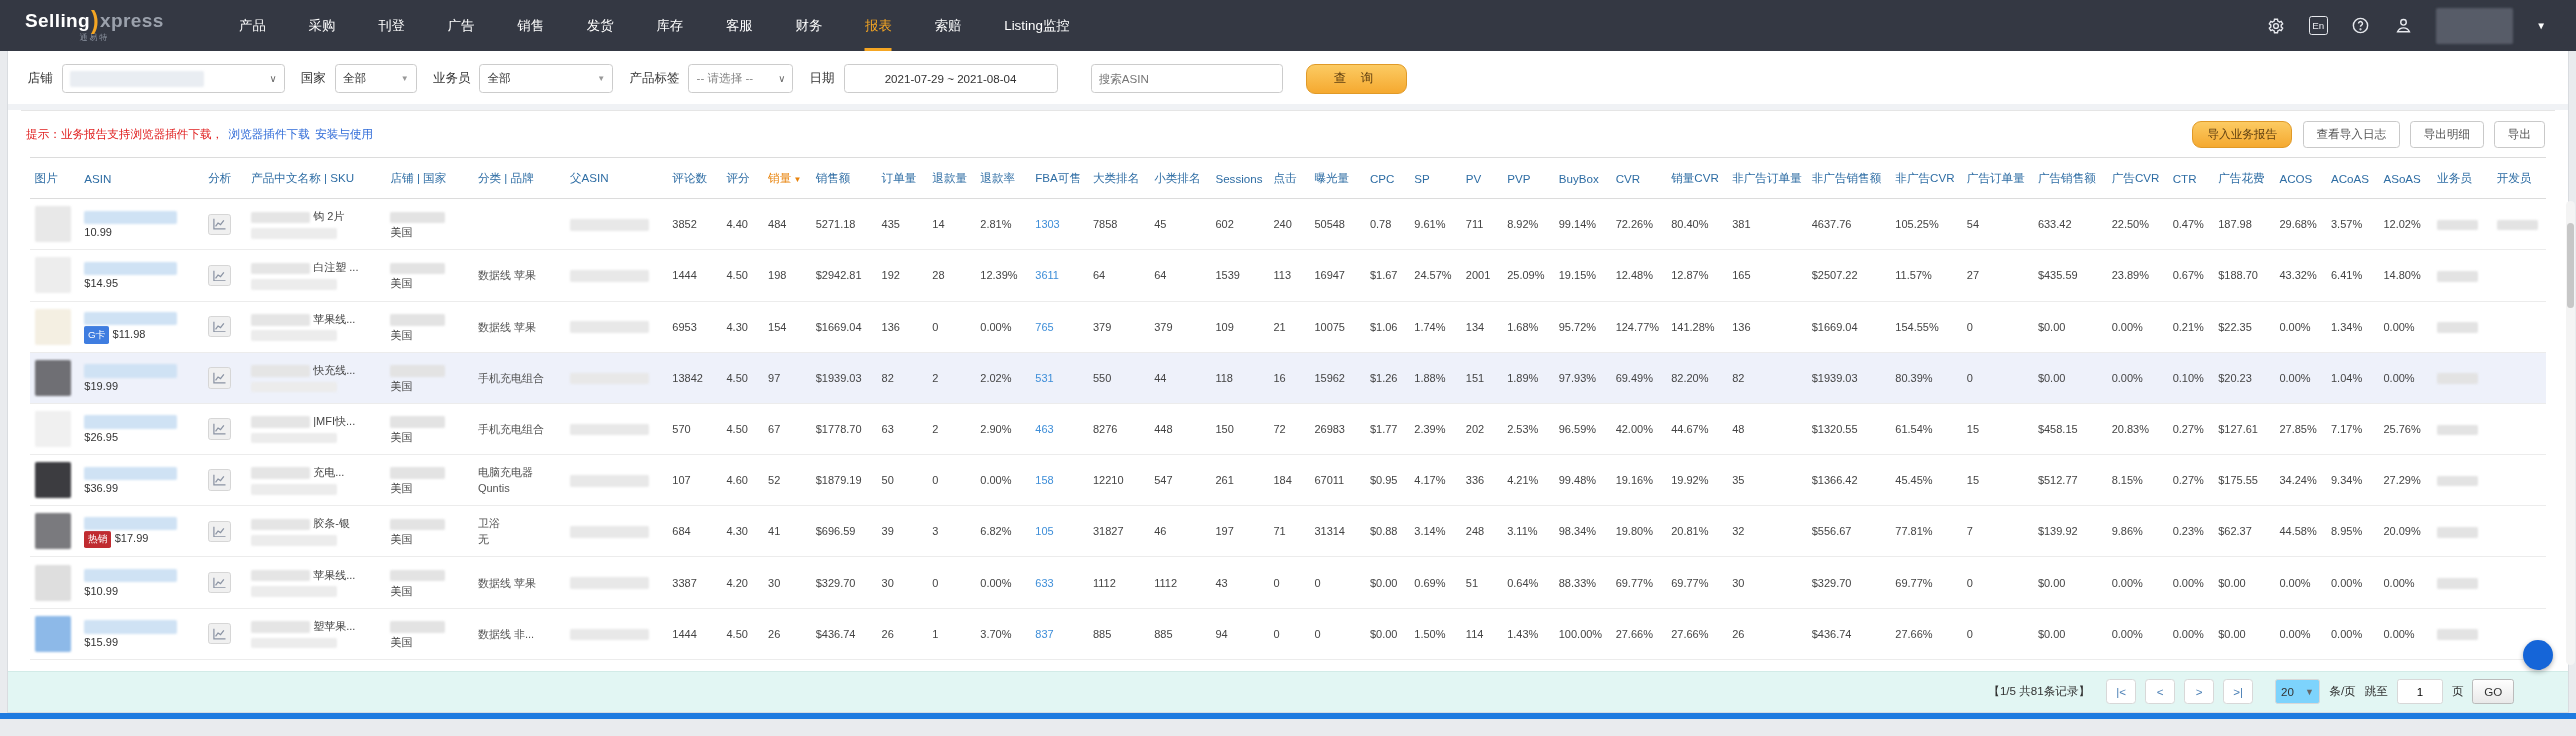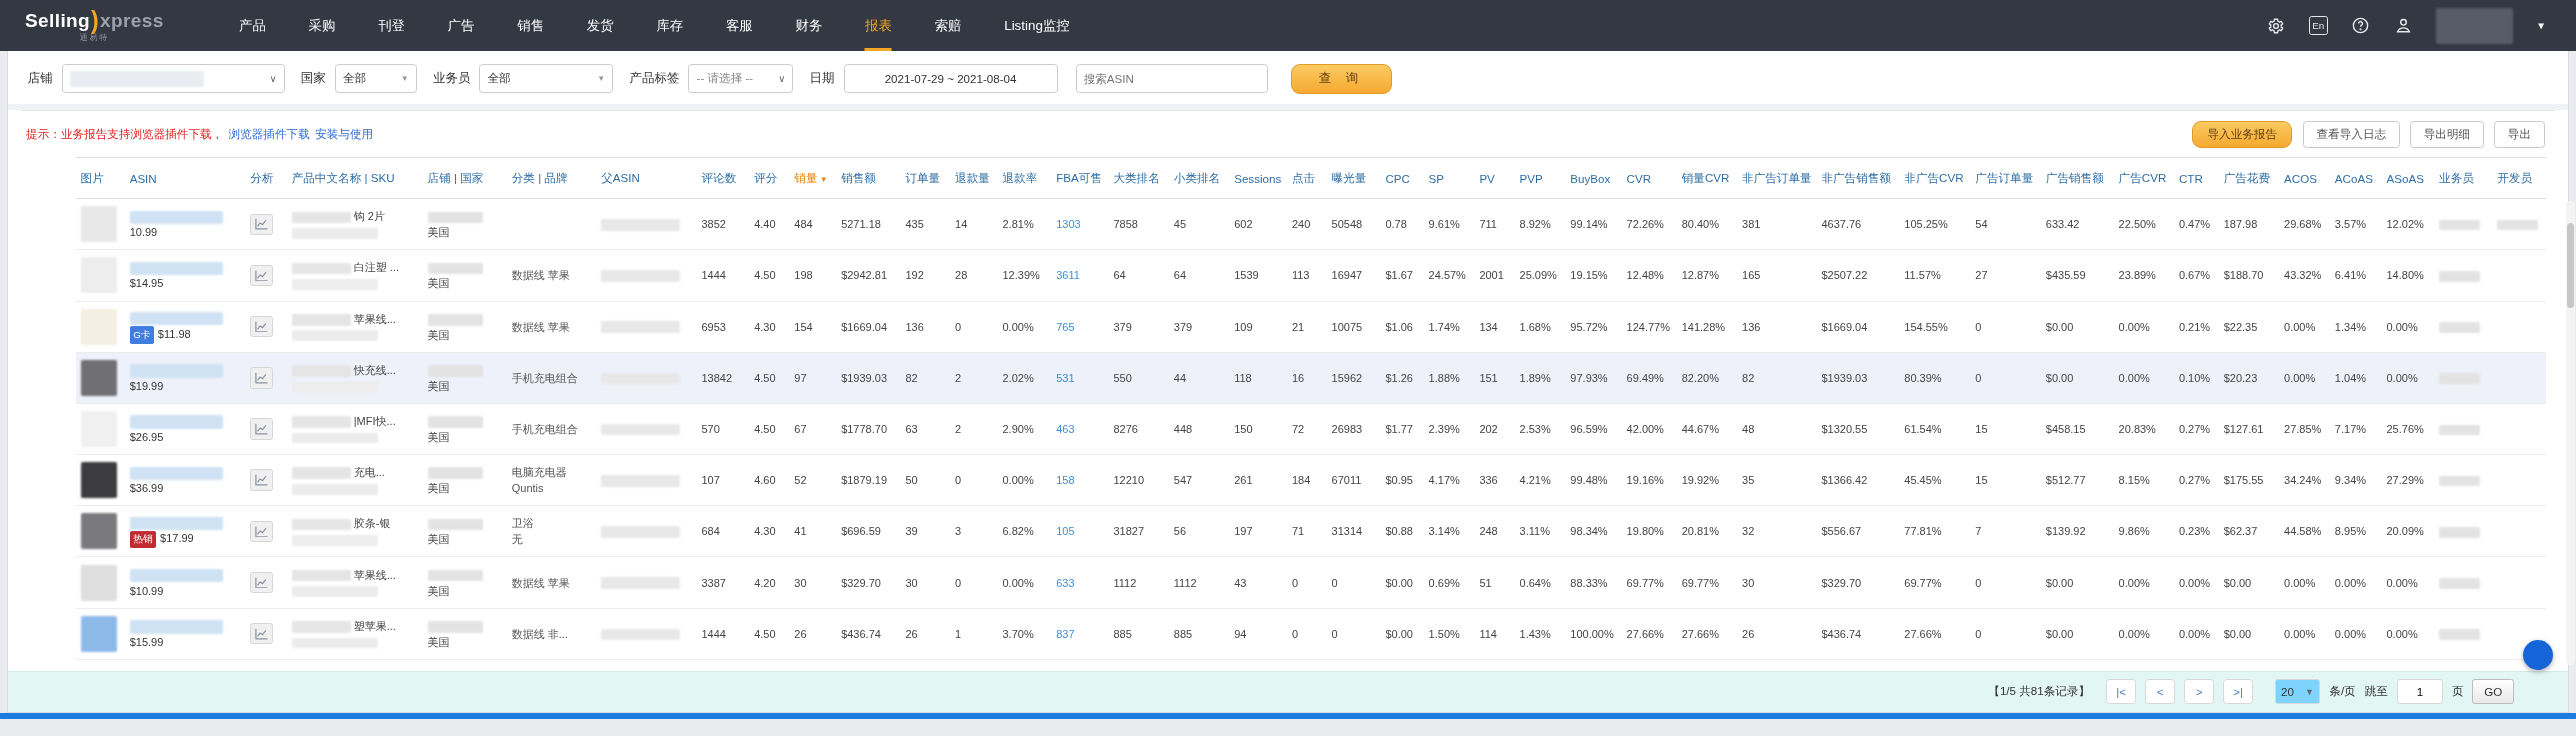--- a/index.html
+++ b/index.html
@@ -47,21 +47,21 @@
   .panel-divider { height:0.9px; background:#e5e5e5; margin:0 12.5px; }
 
   .tip-row { display:flex; align-items:center; padding:10.7px 18px 9px 18px; font-size:11.6px; }
   .tip-red { color:#e02020; }
   .tip-link { color:#2f6bd8; cursor:pointer; margin-left:5.4px; }
   .tip-buttons { margin-left:auto; display:flex; gap:10.7px; margin-right:5.4px; }
   .btn-import { height:27px; padding:0 14.3px; font-size:11.6px; }
   .btn-plain { height:27px; padding:0 12.5px; background:#fff; border:0.9px solid #c9c9c9; border-radius:3.6px; color:#555; font-size:11.6px; cursor:pointer; font-family:inherit; }
 
   
-  .table-wrap { padding:0 22px;margin-left:46px; }
+  .table-wrap { padding:0 22px; }
   table { border-collapse:collapse; width:100%; table-layout:auto; }
   thead th { border-top:0.9px solid #dcdcdc; border-bottom:0.9px solid #dcdcdc; color:#2e6da4; font-size:11.6px; font-weight:normal; text-align:left; padding:12.5px 4.5px; white-space:nowrap; cursor:pointer; }
   thead th.sorted { color:#e8830c; }
   thead th .sort-arrow { font-size:8px; color:#e8830c; }
   tbody td { border-bottom:0.9px solid #ececec; font-size:11px; color:#444; padding:7.1px 4.5px; vertical-align:middle; white-space:nowrap; }
   tbody tr { height:48px; }
   tbody tr.highlight { background:#eef1fa; }
   .thumb { width:36px; height:36px; border-radius:1.8px; filter:blur(0.9px); }
   .blur { display:inline-block; border-radius:1.8px; filter:blur(1.3px); vertical-align:middle; }
   .asin-blur { width:93px; height:13.4px; background:#cfe2f4; }
@@ -163,21 +163,21 @@
         <span>全部</span>
         <span class="arrow sm">▼</span>
       </div>
       <span class="f-label">产品标签</span>
       <div class="sel" style="width:105px">
         <span style="color:#888">-- 请选择 --</span>
         <span class="arrow">∨</span>
       </div>
       <span class="f-label">日期</span>
       <input class="inp" style="width: 214px; text-align: center;" value="2021-07-29 ~ 2021-08-04">
-      <input class="inp" style="width: 192px; margin-left: 9px;" placeholder="搜索ASIN">
+      <input class="inp" style="width: 192px; margin-left: 24px;" placeholder="搜索ASIN">
       <button class="btn-orange query-btn">查 询</button>
     </div>
 
     <div class="gap"></div>
 
     <div class="panel-divider"></div>
 
     <div class="tip-row">
       <span class="tip-red">提示：业务报告支持浏览器插件下载，</span>
       <span class="tip-link">浏览器插件下载</span>
@@ -681,21 +681,21 @@
               <td><span class="blur pasin-blur"></span></td>
               <td><span>684</span></td>
               <td><span>4.30</span></td>
               <td><span>41</span></td>
               <td><span>$696.59</span></td>
               <td><span>39</span></td>
               <td><span>3</span></td>
               <td><span>6.82%</span></td>
               <td><span class="link">105</span></td>
               <td><span>31827</span></td>
-              <td><span>56</span></td>
+              <td><span>46</span></td>
               <td><span>197</span></td>
               <td><span>71</span></td>
               <td><span>31314</span></td>
               <td><span>$0.88</span></td>
               <td><span>3.14%</span></td>
               <td><span>248</span></td>
               <td><span>3.11%</span></td>
               <td><span>98.34%</span></td>
               <td><span>19.80%</span></td>
               <td><span>20.81%</span></td>

